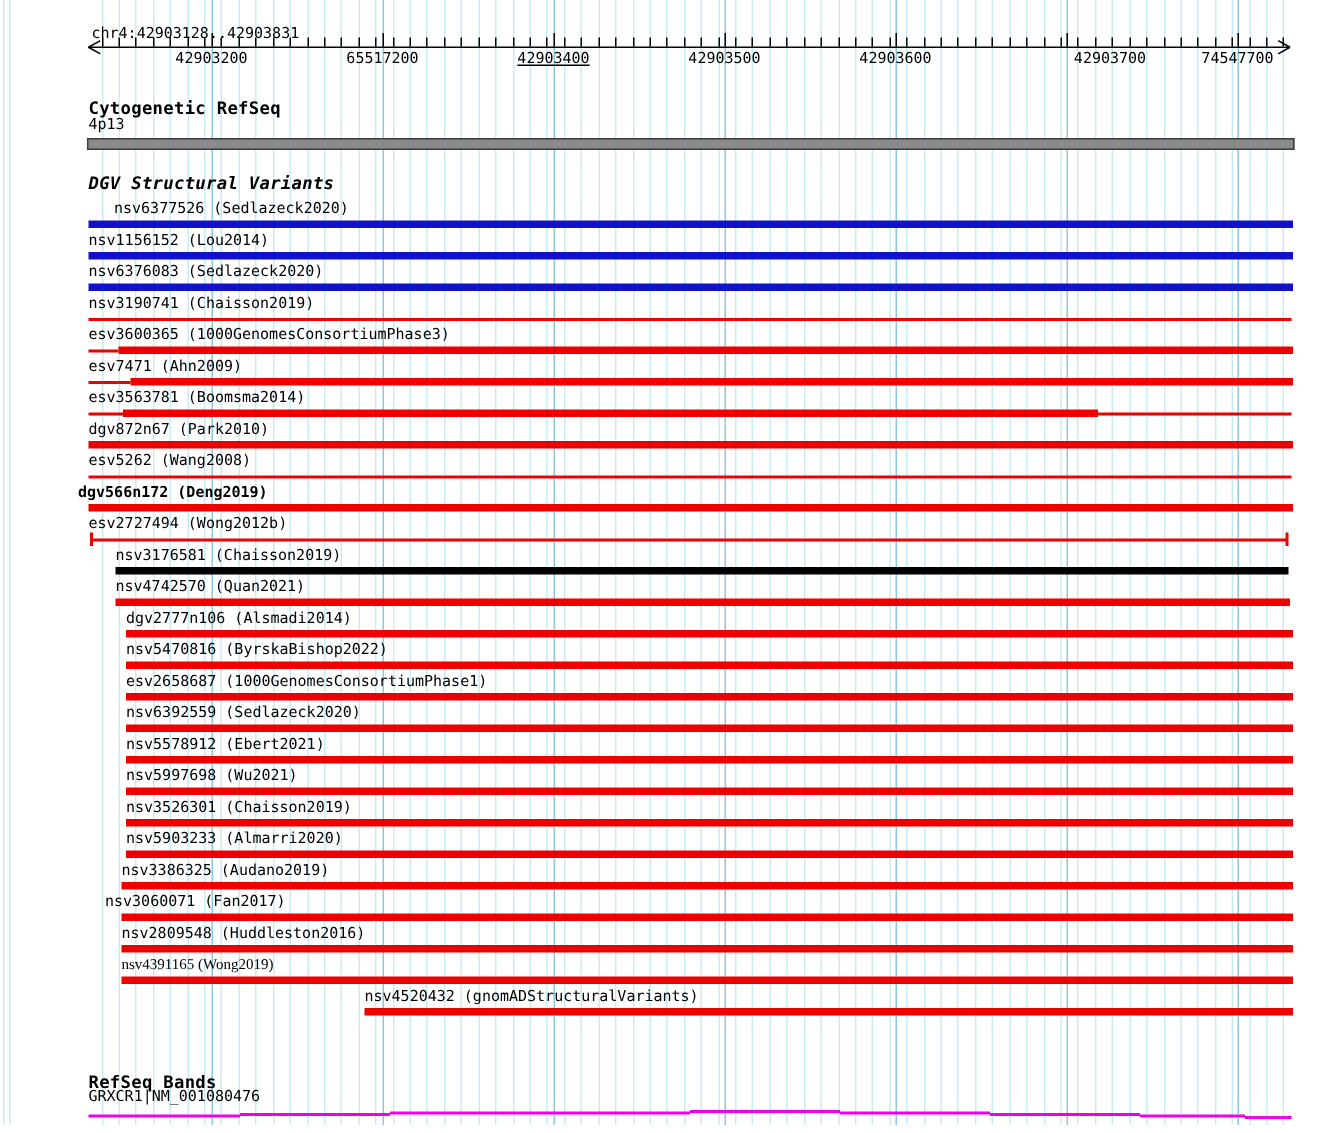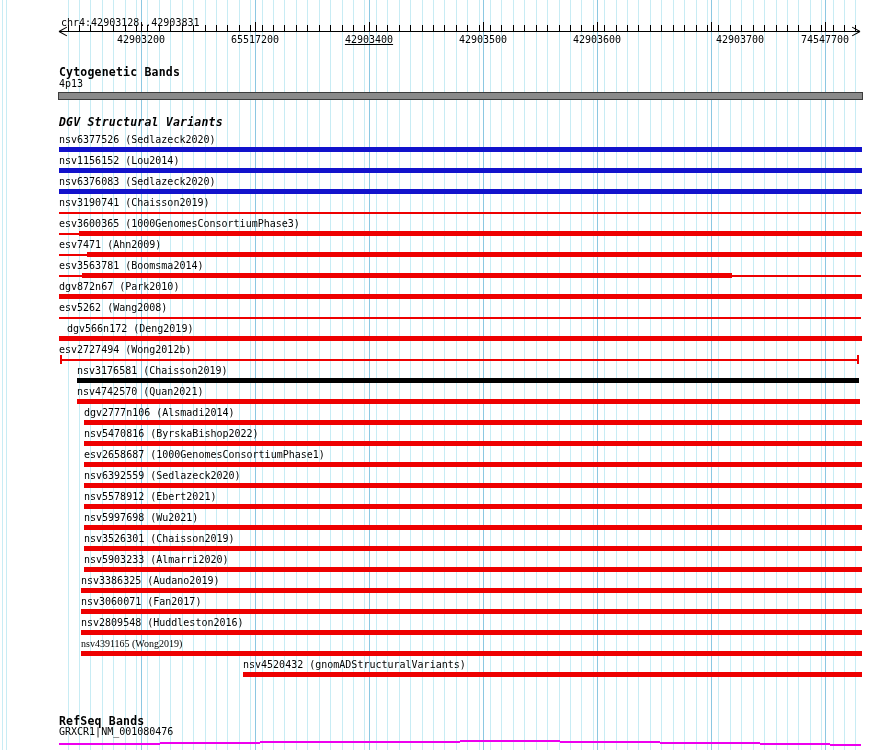--- a/index.html
+++ b/index.html
@@ -191,28 +191,28 @@
       <div class="rtick" style="left: 483px; top: 22px; height: 9px;"></div>
       <div class="rlab" style="left: 483px; top: 34px;">42903500</div>
       <div class="rtick" style="left: 597px; top: 22px; height: 9px;"></div>
       <div class="rlab" style="left: 597px; top: 34px;">42903600</div>
       <div class="rtick" style="left: 711px; top: 22px; height: 9px;"></div>
       <div class="rlab" style="left: 711px; top: 34px; margin-left: 29px;">42903700</div>
       <div class="rtick" style="left: 825px; top: 22px; height: 9px;"></div>
       <div class="rlab" style="left: 825px; top: 34px;">74547700</div>
     </div>
 
-  <div class="hdr" style="left:59px;top:66px;">Cytogenetic Bands</div>
+  <div class="hdr" style="left:59px;top:66px;">Cytogenetic RefSeq</div>
   <div class="txt" style="left:59px;top:78px;">4p13</div>
   <div class="band" id="cytoband" style="left: 58px; top: 92px; width: 805px; height: 8px; background: rgb(138, 138, 138); border: 1px solid rgb(60, 60, 60);"></div>
 
   <div class="hdr" style="left:59px;top:116px;font-style:italic;">DGV Structural Variants</div>
   <div id="variants">
       <div>
-        <div class="txt" style="left: 59px; top: 134px; cursor: pointer;">nsv6377526 (Sedlazeck2020)</div>
+        <div class="txt" style="left: 76px; top: 134px; cursor: pointer;">nsv6377526 (Sedlazeck2020)</div>
         <div class="bar" style="left: 59px; top: 147px; width: 803px; background: rgb(18, 18, 204); cursor: pointer;"></div>
       </div>
       <div>
         <div class="txt" style="left: 59px; top: 155px; cursor: pointer;">nsv1156152 (Lou2014)</div>
         <div class="bar" style="left: 59px; top: 168px; width: 803px; background: rgb(18, 18, 204); cursor: pointer;"></div>
       </div>
       <div>
         <div class="txt" style="left: 59px; top: 176px; cursor: pointer;">nsv6376083 (Sedlazeck2020)</div>
         <div class="bar" style="left: 59px; top: 189px; width: 803px; background: rgb(18, 18, 204); cursor: pointer;"></div>
       </div>
@@ -238,21 +238,21 @@
       </div>
       <div>
         <div class="txt" style="left: 59px; top: 281px; cursor: pointer;">dgv872n67 (Park2010)</div>
         <div class="bar" style="left: 59px; top: 294px; width: 803px; background: rgb(238, 0, 0); cursor: pointer;"></div>
       </div>
       <div>
         <div class="txt" style="left: 59px; top: 302px; cursor: pointer;">esv5262 (Wang2008)</div>
         <div class="thin" style="left: 59px; top: 317px; width: 802px; background: rgb(238, 0, 0); cursor: pointer;"></div>
       </div>
       <div>
-        <div class="txt" style="left: 67px; top: 323px; cursor: pointer;">dgv566n172 (Deng2019)</div>
+        <div class="txt" style="left: 52px; top: 323px; cursor: pointer; font-weight: bold;">dgv566n172 (Deng2019)</div>
         <div class="bar" style="left: 59px; top: 336px; width: 803px; background: rgb(238, 0, 0); cursor: pointer;"></div>
       </div>
       <div>
         <div class="txt" style="left: 59px; top: 344px; cursor: pointer;">esv2727494 (Wong2012b)</div>
         <div class="thin" style="left: 62px; top: 359px; width: 796px; background: rgb(238, 0, 0); cursor: pointer;"></div>
         <div class="etick" style="left: 60px; top: 355px; background: rgb(238, 0, 0);"></div>
         <div class="etick" style="left: 857px; top: 355px; background: rgb(238, 0, 0);"></div>
       </div>
       <div>
         <div class="txt" style="left: 77px; top: 365px; cursor: pointer;">nsv3176581 (Chaisson2019)</div>
@@ -292,21 +292,21 @@
       </div>
       <div>
         <div class="txt" style="left: 84px; top: 554px; cursor: pointer;">nsv5903233 (Almarri2020)</div>
         <div class="bar" style="left: 84px; top: 567px; width: 778px; background: rgb(238, 0, 0); cursor: pointer;"></div>
       </div>
       <div>
         <div class="txt" style="left: 81px; top: 575px; cursor: pointer;">nsv3386325 (Audano2019)</div>
         <div class="bar" style="left: 81px; top: 588px; width: 781px; background: rgb(238, 0, 0); cursor: pointer;"></div>
       </div>
       <div>
-        <div class="txt" style="left: 81px; top: 596px; cursor: pointer;">nsv3060071 (Fan2017)</div>
+        <div class="txt" style="left: 70px; top: 596px; cursor: pointer;">nsv3060071 (Fan2017)</div>
         <div class="bar" style="left: 81px; top: 609px; width: 781px; background: rgb(238, 0, 0); cursor: pointer;"></div>
       </div>
       <div>
         <div class="txt" style="left: 81px; top: 617px; cursor: pointer;">nsv2809548 (Huddleston2016)</div>
         <div class="bar" style="left: 81px; top: 630px; width: 781px; background: rgb(238, 0, 0); cursor: pointer;"></div>
       </div>
       <div>
         <div class="txt" style="left: 81px; top: 638px; cursor: pointer; font-family: Liberation Serif, serif;">nsv4391165 (Wong2019)</div>
         <div class="bar" style="left: 81px; top: 651px; width: 781px; background: rgb(238, 0, 0); cursor: pointer;"></div>
       </div>

